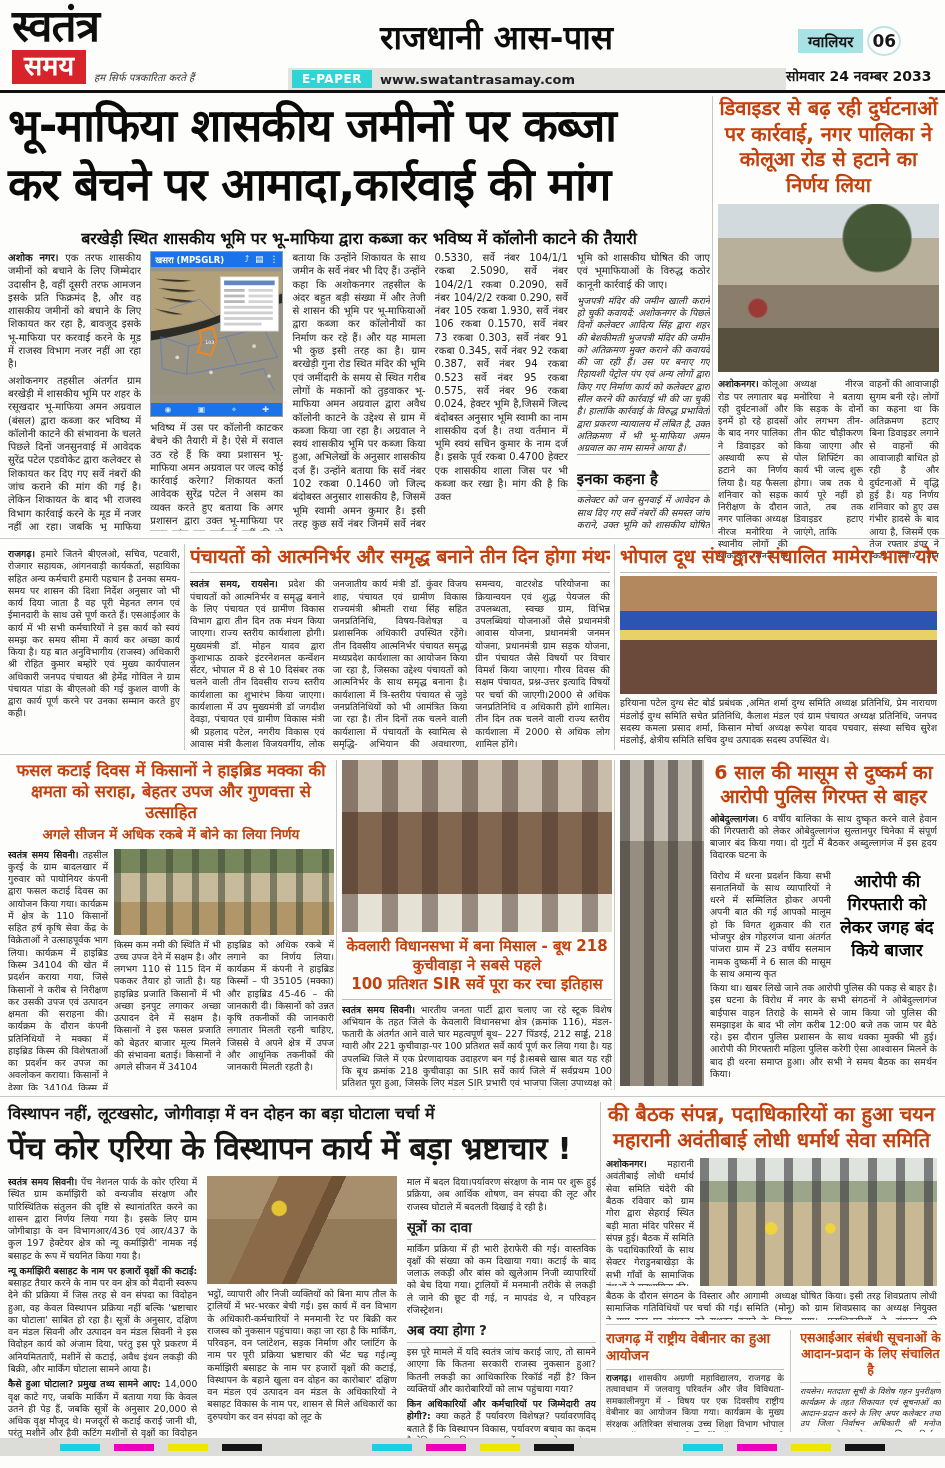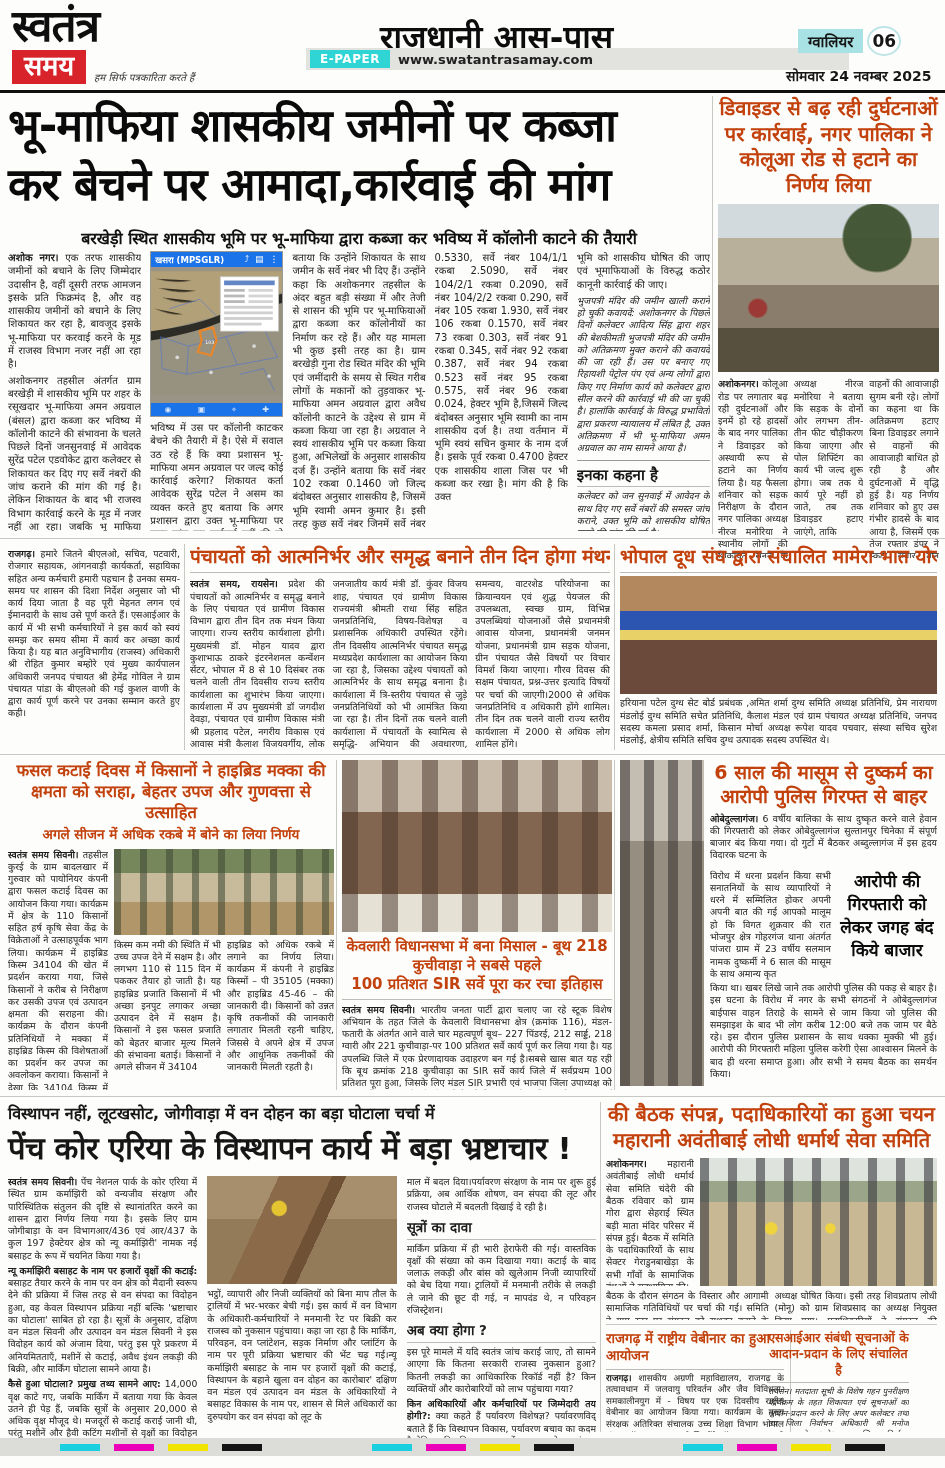--- a/index.html
+++ b/index.html
@@ -29,21 +29,21 @@
   .lead-h{font-size:45px;font-weight:bold;line-height:1.32;letter-spacing:-1px;color:#0a0a0a;white-space:nowrap;}
   .subhead{font-size:16px;font-weight:bold;text-align:center;color:#111;}
   .body-text{font-size:10px;line-height:1.33;text-align:justify;color:#1d1d1d;}
   .body-sm{font-size:9.3px;line-height:1.32;text-align:justify;color:#1d1d1d;}
   .dateline{font-weight:bold;}
   .italic{font-style:italic;}
   .col{flex:1 1 0;overflow:hidden;}
   .cols{display:flex;gap:9px;}
   .h-md{font-weight:bold;text-align:center;line-height:1.28;color:#c2410c;}
   .under{border-bottom:1px solid #bcbcb6;padding-bottom:4px;}
-  .quote-box{border-top:1px solid #9a9a94;margin-top:6px;padding-top:3px;}
+  .quote-box{border-top:1px solid #9a9a94;padding-top:13px;}
   .quote-title{font-size:15px;font-weight:bold;border-bottom:1px solid #bcbcb6;padding-bottom:2px;margin-bottom:3px;}
   .pull-quote{font-size:17px;font-weight:bold;line-height:1.35;text-align:center;color:#0c0c0c;}
   .sub-label{font-size:13.5px;font-weight:bold;border-bottom:1px solid #bcbcb6;padding:3px 0 2px;margin:3px 0;}
 
   
   .photo{position:relative;overflow:hidden;background:#b5ab99;}
   .ph-divider{background:
       radial-gradient(circle at 72% 20%, rgba(62,82,48,.95) 0 16%, rgba(62,82,48,0) 17%),
       radial-gradient(circle at 18% 62%, rgba(160,40,40,.8) 0 4%, rgba(160,40,40,0) 5%),
       linear-gradient(180deg,#d3dadd 0 20%,#b8b09b 20% 48%,#8a7d6b 48% 74%,#57503f 74% 100%);}
@@ -90,30 +90,30 @@
   <div class="abs" style="left:12px;top:4px;width:270px;">
     <div class="brand-top">स्वतंत्र</div>
     <div style="display:flex;align-items:flex-end;gap:8px;margin-top:2px;">
       <span class="brand-bottom">समय</span>
       <span class="tagline">हम सिर्फ पत्रकारिता करते हैं</span>
     </div>
   </div>
 
   <div class="abs section-title" style="left:380px;top:14px;">राजधानी आस-पास</div>
 
-  <div class="abs epaper-bar" style="left:288px;top:48px;width:543px;margin-left:18px;">
+  <div class="abs epaper-bar" style="left:288px;top:68px;width:498px;">
     <span class="epaper-badge">E-PAPER</span>
     <span class="website">www.swatantrasamay.com</span>
   </div>
 
   <div class="abs" style="left:798px;top:26px;display:flex;align-items:center;">
     <span class="city-chip">ग्वालियर</span>
     <span class="page-circle">06</span>
   </div>
-  <div class="abs date-line" style="left:786px;top:66px;">सोमवार 24 नवम्बर 2025</div>
+  <div class="abs date-line" style="left:786px;top:66px;">सोमवार 24 नवम्बर 2033</div>
 
   <div class="rule-heavy" style="left:0;top:90px;width:945px;"></div>
 
   <div class="abs" style="left:8px;top:96px;width:702px;">
     <div class="lead-h">भू-माफिया शासकीय जमीनों पर कब्जा</div>
     <div class="lead-h">कर बेचने पर आमादा,कार्रवाई की मांग</div>
   </div>
   <div class="abs subhead" style="left:8px;top:227px;width:702px;">बरखेड़ी स्थित शासकीय भूमि पर भू-माफिया द्वारा कब्जा कर भविष्य में कॉलोनी काटने की तैयारी</div>
 
   <div class="abs cols" style="left:8px;top:251px;width:702px;height:280px;">
@@ -351,21 +351,21 @@
   <div class="abs" style="left:606px;top:1330px;width:178px;height:102px;overflow:hidden;">
     <div class="h-md under" style="font-size:13.5px;text-align:left;">राजगढ़ में राष्ट्रीय वेबीनार का हुआ आयोजन</div>
     <div class="body-sm" style="font-size:8.8px;margin-top:3px;">
       <span class="dateline">राजगढ़।</span>
       <span>शासकीय अग्रणी महाविद्यालय, राजगढ़ के तत्वावधान में जलवायु परिवर्तन और जैव विविधता- समकालीनयुग में - विषय पर एक दिवसीय राष्ट्रीय वेबीनार का आयोजन किया गया। कार्यक्रम के मुख्य संरक्षक अतिरिक्त संचालक उच्च शिक्षा विभाग भोपाल संभाग डॉ. मथुरा प्रसाद रहे।जिन्होंने ऑनलाइन माध्यम से अपने प्रेरक उद्बोधन में जलवायु परिवर्तन और जैव विविधता पर विस्तार से प्रकाश डाला।</span>
     </div>
   </div>
 
   <div class="vr" style="left:790px;top:1330px;height:102px;"></div>
 
-  <div class="abs" style="left:768px;top:1330px;width:141px;height:102px;overflow:hidden;">
+  <div class="abs" style="left:800px;top:1330px;width:141px;height:102px;overflow:hidden;">
     <div class="h-md under" style="font-size:12.5px;">एसआईआर संबंधी सूचनाओं के आदान-प्रदान के लिए संचालित है</div>
     <div class="body-sm italic" style="font-size:8.2px;margin-top:3px;">रायसेन। मतदाता सूची के विशेष गहन पुनरीक्षण कार्यक्रम के तहत शिकायत एवं सूचनाओं का आदान-प्रदान करने के लिए अपर कलेक्टर तथा उप जिला निर्वाचन अधिकारी श्री मनोज उपाध्याय के आदेशानुसार जिला निर्वाचन कार्यालय कलेक्ट्रेट में जिला स्तरीय कॉन्टेक्ट सेन्टर स्थापित किया गया है, जिला स्तरीय कॉन्टेक्ट सेन्टर का प्रभारी नोडल अधिकारी आदिम जाति कल्याण विभाग के जिला संयोजक श्री चन्द्रप्रकाश सोनी को नियुक्त किया गया है।</div>
   </div>
 
   <div class="print-band" style="top:1438px;height:18px;">
     <div class="marks">
       <div class="mark mk-c"></div>
       <div class="mark mk-m"></div>
       <div class="mark mk-y"></div>
       <div class="mark mk-k"></div>

